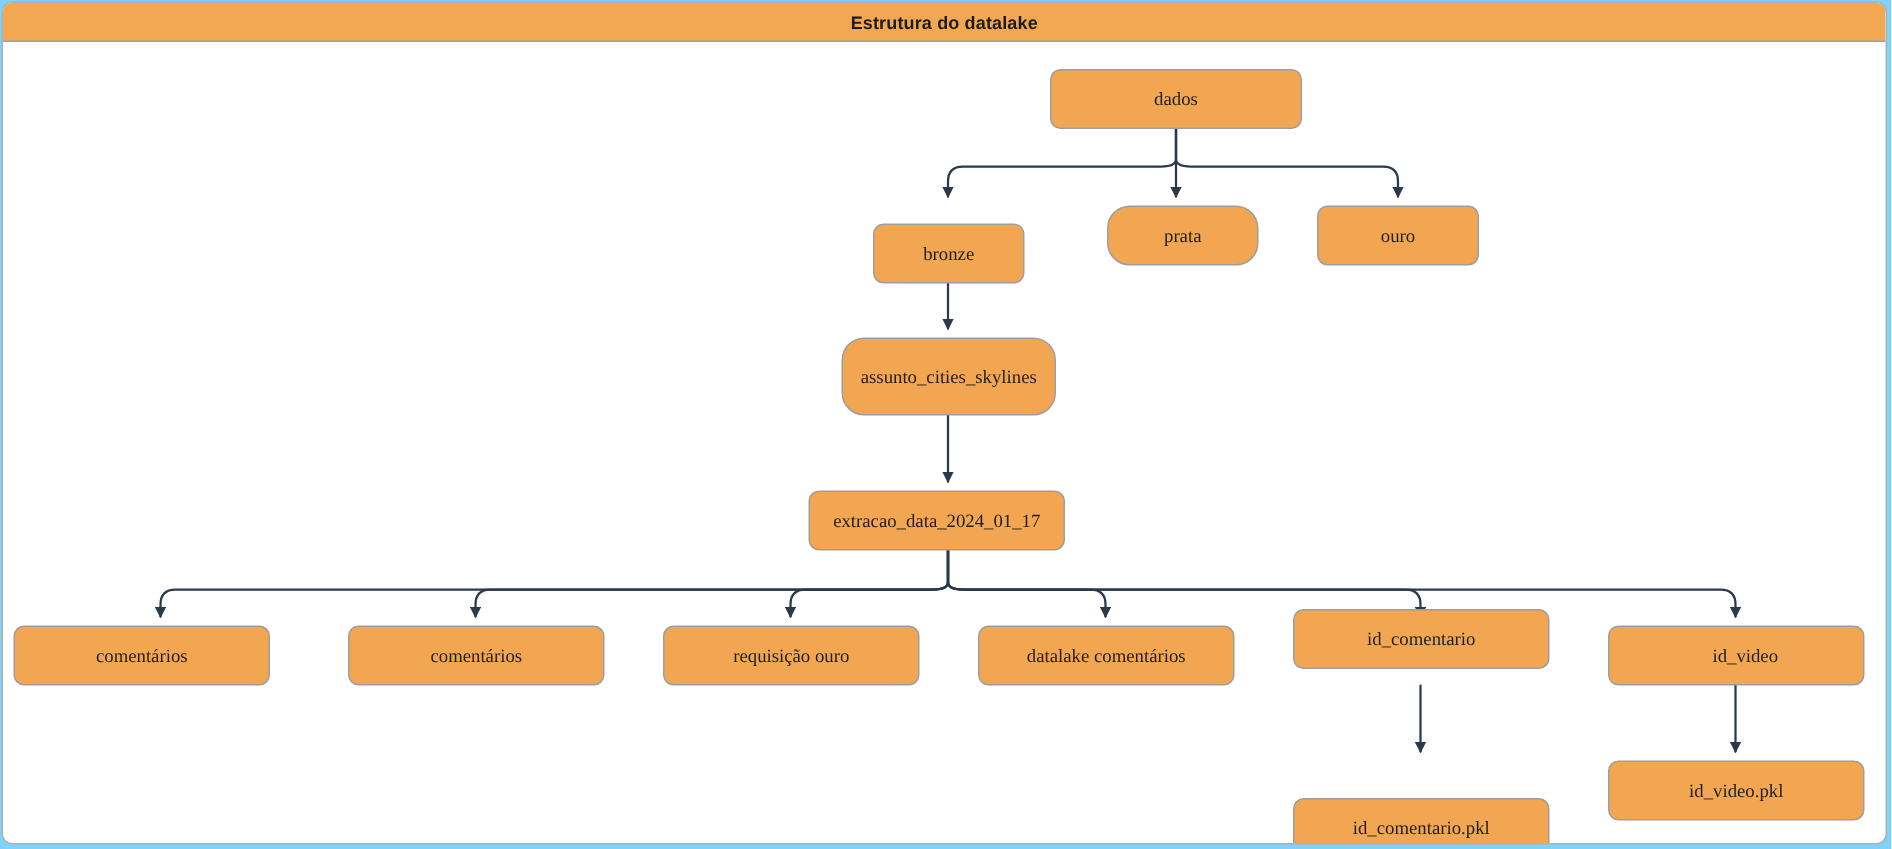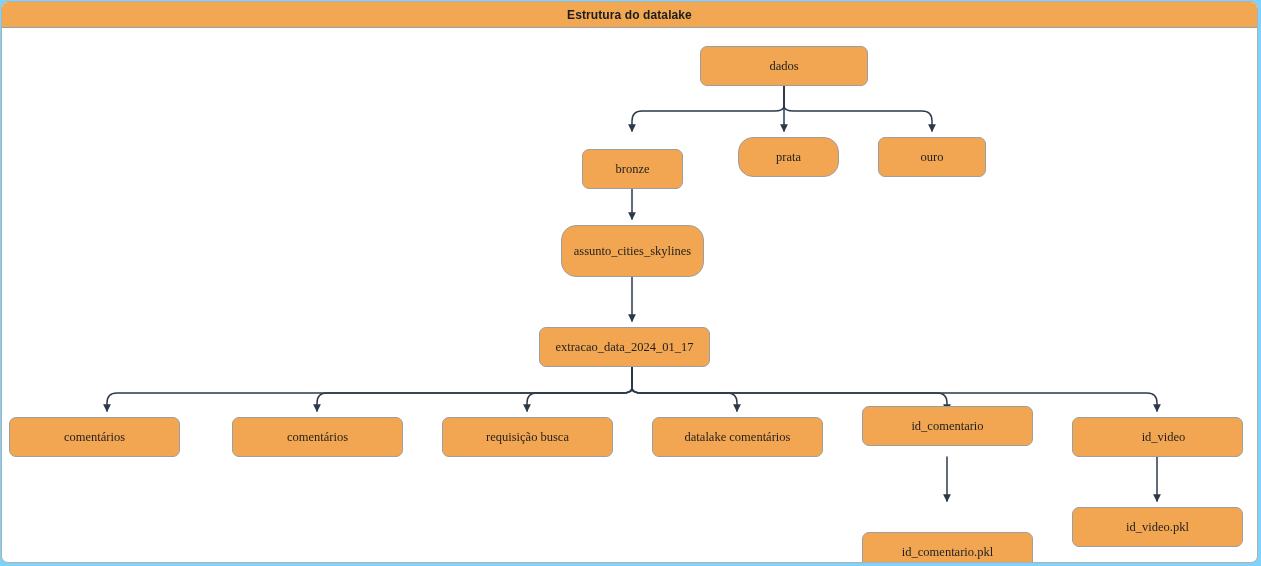--- a/index.html
+++ b/index.html
@@ -140,21 +140,21 @@
 
       <div class="node" style="left:7px;top:389px;width:171px;height:40px;">
         <span>comentários</span>
       </div>
 
       <div class="node" style="left:230px;top:389px;width:171px;height:40px;">
         <span>comentários</span>
       </div>
 
       <div class="node" style="left:440px;top:389px;width:171px;height:40px;">
-        <span>requisição busca</span>
+        <span>requisição ouro</span>
       </div>
 
       <div class="node" style="left:650px;top:389px;width:171px;height:40px;">
         <span>datalake comentários</span>
       </div>
 
       <div class="node" style="left:860px;top:378px;width:171px;height:40px;">
         <span>id_comentario</span>
       </div>
 

